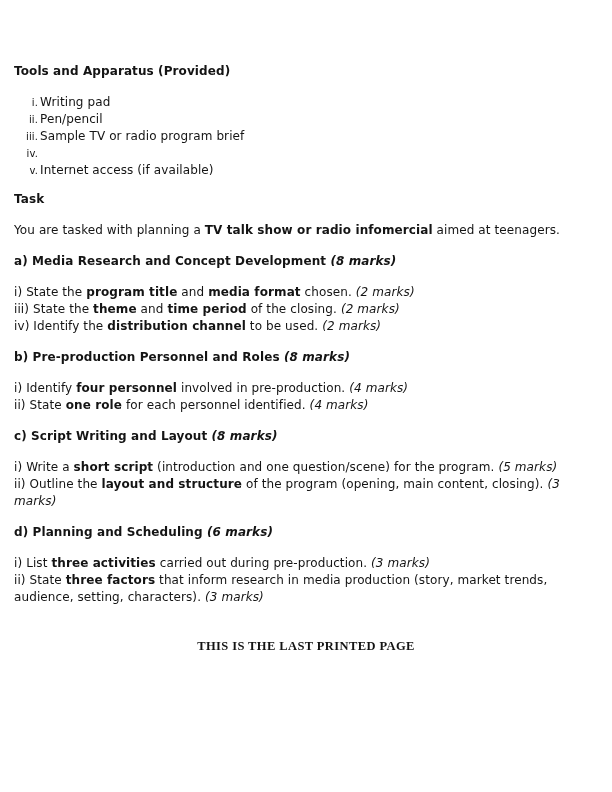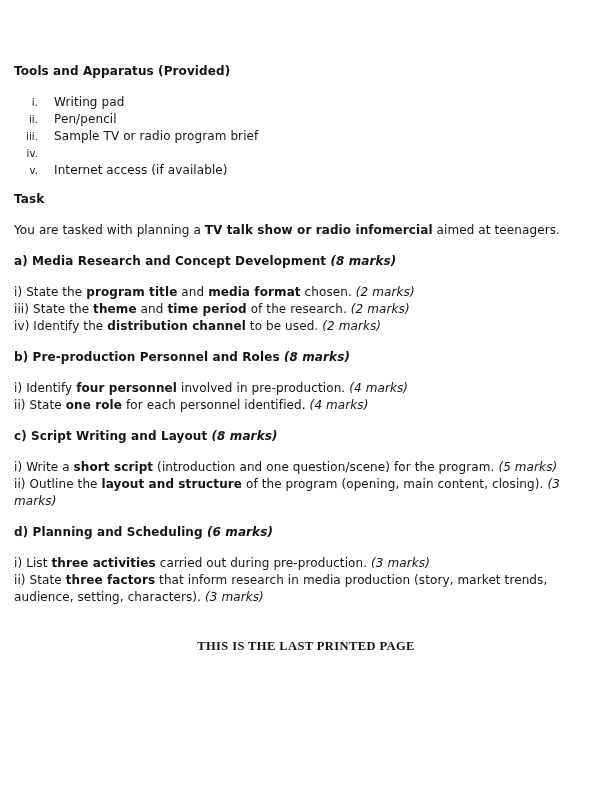--- a/index.html
+++ b/index.html
@@ -40,21 +40,21 @@
     display: flex;
   }
   .num {
     display: inline-block;
     width: 24px;
     text-align: right;
     font-size: 10px;
     flex: 0 0 24px;
   }
   .ltext {
-    margin-left: 16px;
+    margin-left: 2px;
   }
   .b { font-weight: bold; }
   .i { font-style: italic; }
   .footer {
     font-family: "Liberation Serif", serif;
     font-weight: bold;
     font-size: 12.5px;
     text-align: center;
     margin: 32px 0 0 16px;
     letter-spacing: 0.4px;
@@ -90,21 +90,21 @@
     </div>
 
   <p class="h">Task</p>
 
   <p class="para"><span>You are tasked with planning a </span><span class="b">TV talk show or radio infomercial</span><span> aimed at teenagers.</span></p>
 
   <div id="sections">
       <p class="h"><span>a) Media Research and Concept Development </span><span class="i">(8 marks)</span></p>
       <div class="group">
         <div><span>i) State the </span><span class="b">program title</span><span> and </span><span class="b">media format</span><span> chosen. </span><span class="i">(2 marks)</span></div>
-        <div><span>iii) State the </span><span class="b">theme</span><span> and </span><span class="b">time period</span><span> of the research. </span><span class="i">(2 marks)</span></div>
+        <div><span>iii) State the </span><span class="b">theme</span><span> and </span><span class="b">time period</span><span> of the closing. </span><span class="i">(2 marks)</span></div>
         <div><span>iv) Identify the </span><span class="b">distribution channel</span><span> to be used. </span><span class="i">(2 marks)</span></div>
       </div>
       <p class="h"><span>b) Pre-production Personnel and Roles </span><span class="i">(8 marks)</span></p>
       <div class="group">
         <div><span>i) Identify </span><span class="b">four personnel</span><span> involved in pre-production. </span><span class="i">(4 marks)</span></div>
         <div><span>ii) State </span><span class="b">one role</span><span> for each personnel identified. </span><span class="i">(4 marks)</span></div>
       </div>
       <p class="h"><span>c) Script Writing and Layout </span><span class="i">(8 marks)</span></p>
       <div class="group">
         <div><span>i) Write a </span><span class="b">short script</span><span> (introduction and one question/scene) for the program. </span><span class="i">(5 marks)</span></div>

